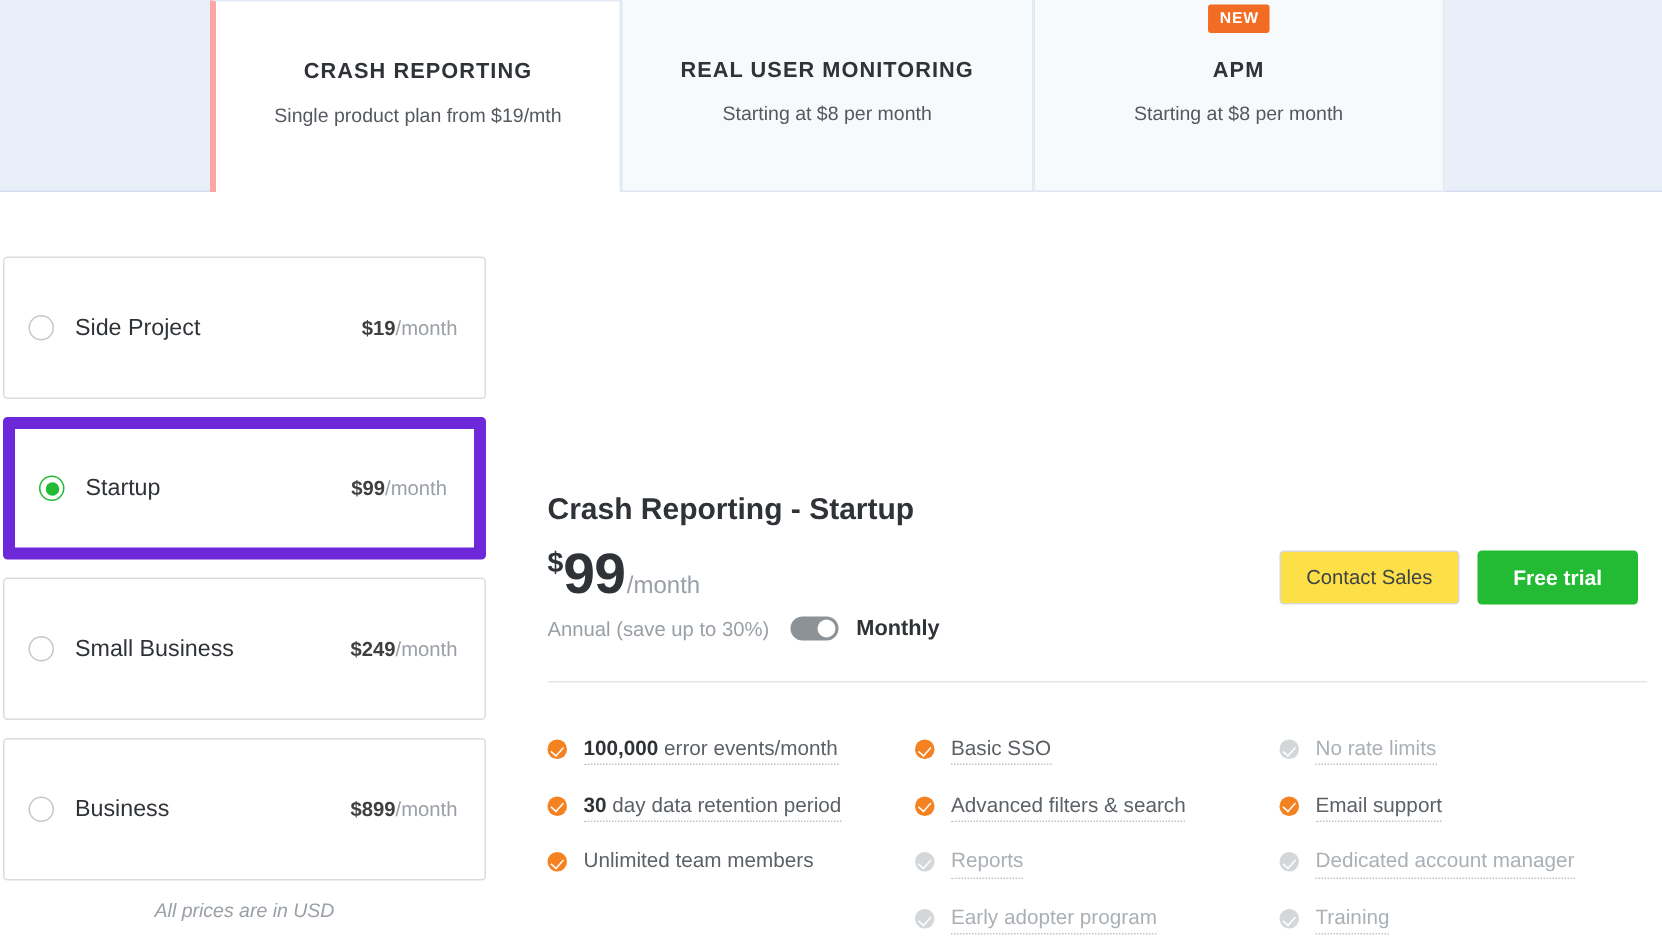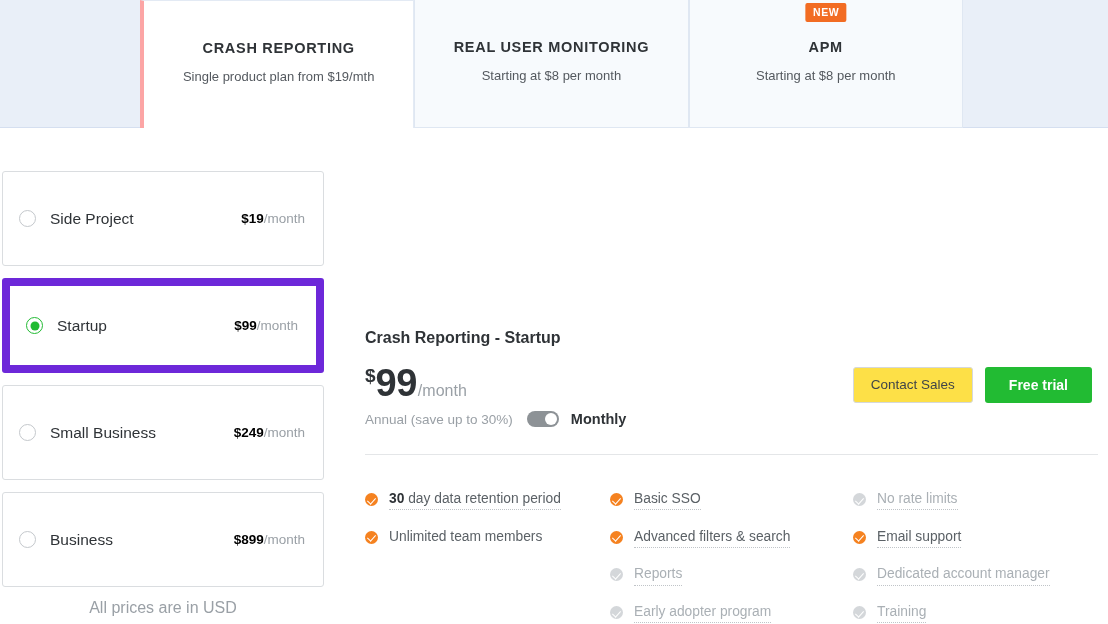--- a/index.html
+++ b/index.html
@@ -150,43 +150,44 @@
     font-size: 15.5px;
     color: #2f3337;
     flex: 1 1 auto;
   }
   .plan-price {
     font-size: 13.5px;
     color: #9aa0a6;
     white-space: nowrap;
   }
   .plan-price b {
-    color: #000000;
+    color: #404040;
     font-weight: bold;
   }
   .plan-footnote {
     margin-top: 5px;
     text-align: center;
-    font-size: 16px;
+    font-size: 13px;
+    font-style: italic;
     color: #9aa0a6;
     width: 322px;
   }
 
   
   .detail {
     position: absolute;
     left: 365px;
     top: 0;
     width: 735px;
     height: 496px;
   }
   .detail-title {
     position: absolute;
     left: 0; top: 202px;
-    font-size: 16px;
+    font-size: 20px;
     font-weight: bold;
     color: #2f3337;
     line-height: 1;
   }
   .price-row {
     position: absolute;
     left: 0; top: 234px;
     display: flex;
     align-items: baseline;
   }
@@ -404,20 +405,24 @@
       <button class="btn-secondary">Contact Sales</button>
       <button class="btn-primary">Free trial</button>
     </div>
 
     <div class="divider"></div>
 
     <div class="features" id="feature-grid">
         <div class="feature-col">
           <div class="feature-item">
             <span class="check"></span>
+            <span class="feature-label dotted"><b>100,000</b><span> error events/month</span></span>
+          </div>
+          <div class="feature-item">
+            <span class="check"></span>
             <span class="feature-label dotted"><b>30</b><span> day data retention period</span></span>
           </div>
           <div class="feature-item">
             <span class="check"></span>
             <span class="feature-label"><span>Unlimited team members</span></span>
           </div>
         </div>
         <div class="feature-col">
           <div class="feature-item">
             <span class="check"></span>

